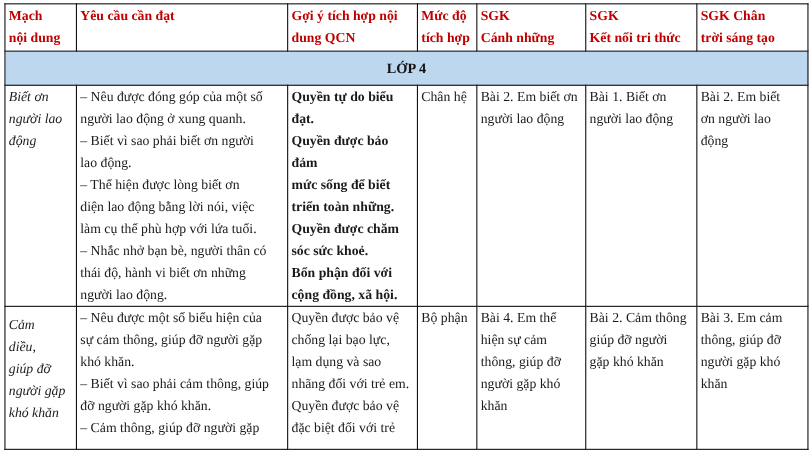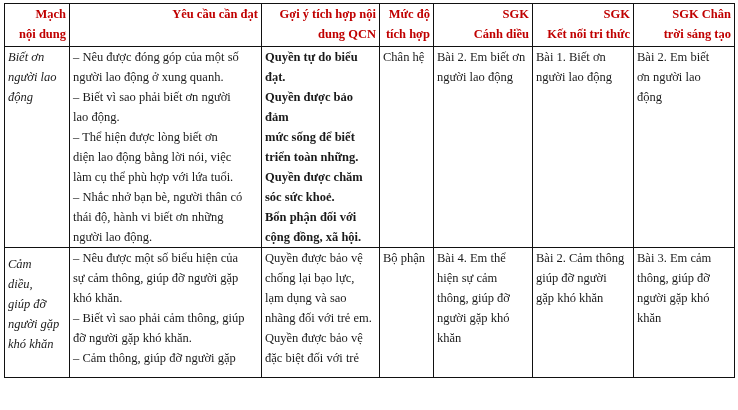--- a/index.html
+++ b/index.html
@@ -27,21 +27,21 @@
     }
     table.curriculum td, table.curriculum th {
       border: 1.5px solid #111;
       padding: 0 3px;
       vertical-align: top;
       line-height: 20px;
     }
     th.hdr {
       color: #c00000;
       font-weight: bold;
-      text-align: right;
+      text-align: left;
       vertical-align: middle;
       height: 42px;
       line-height: 20px;
       padding: 0 2px;
       font-size: 12.5px;
     }
     tr.grade-row td {
       background: #bdd7ee;
       text-align: center;
       font-weight: bold;
@@ -90,33 +90,36 @@
       <th class="hdr">
         <span class="line">Gợi ý tích hợp nội</span>
         <span class="line">dung QCN</span>
       </th>
       <th class="hdr">
         <span class="line">Mức độ</span>
         <span class="line">tích hợp</span>
       </th>
       <th class="hdr">
         <span class="line">SGK</span>
-        <span class="line">Cánh diều</span>
+        <span class="line">Cánh những</span>
       </th>
       <th class="hdr">
         <span class="line">SGK</span>
         <span class="line">Kết nối tri thức</span>
       </th>
       <th class="hdr">
         <span class="line">SGK Chân</span>
         <span class="line">trời sáng tạo</span>
       </th>
     </tr>
   </thead>
   <tbody>
+    <tr class="grade-row">
+      <td colspan="7">LỚP 4</td>
+    </tr>
 
     <tr style="height:162px">
       <td class="topic">
         <span class="line">Biết ơn</span>
         <span class="line">người lao</span>
         <span class="line">động</span>
       </td>
       <td>
         <span class="line">– Nêu được đóng góp của một số</span>
         <span class="line">người lao động ở xung quanh.</span>

